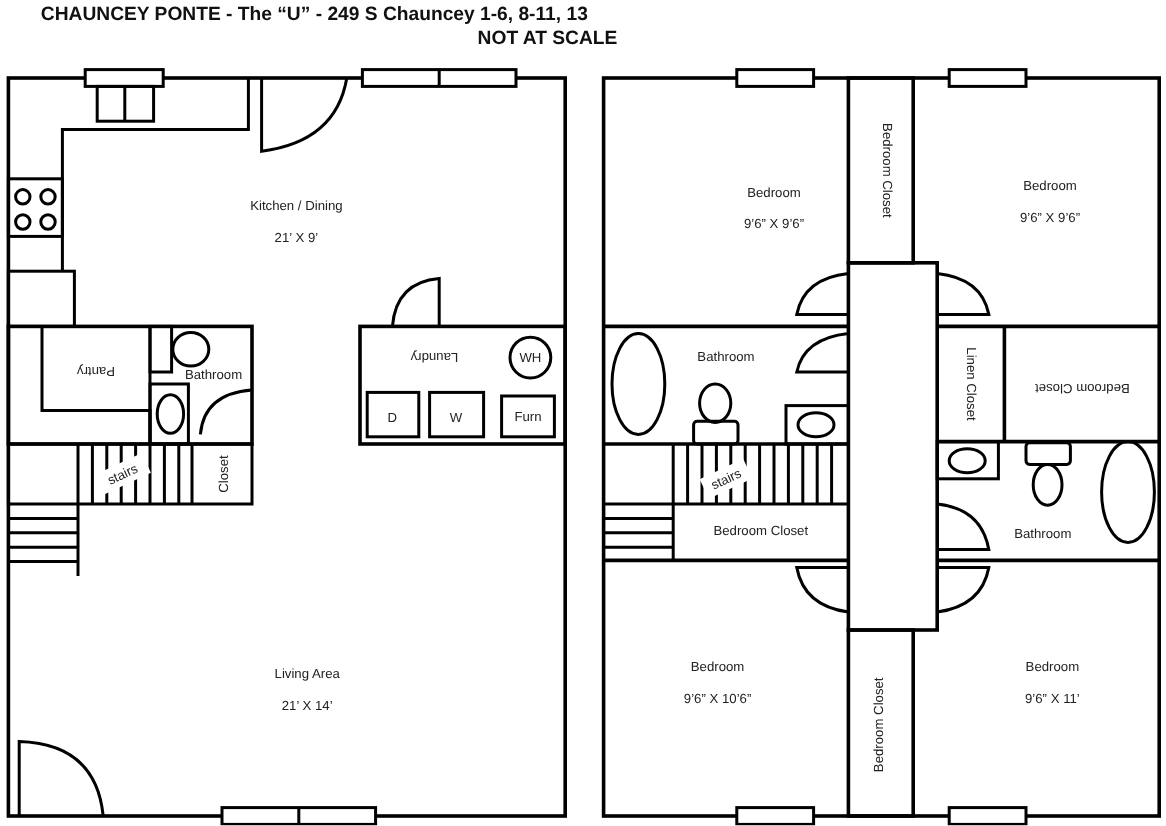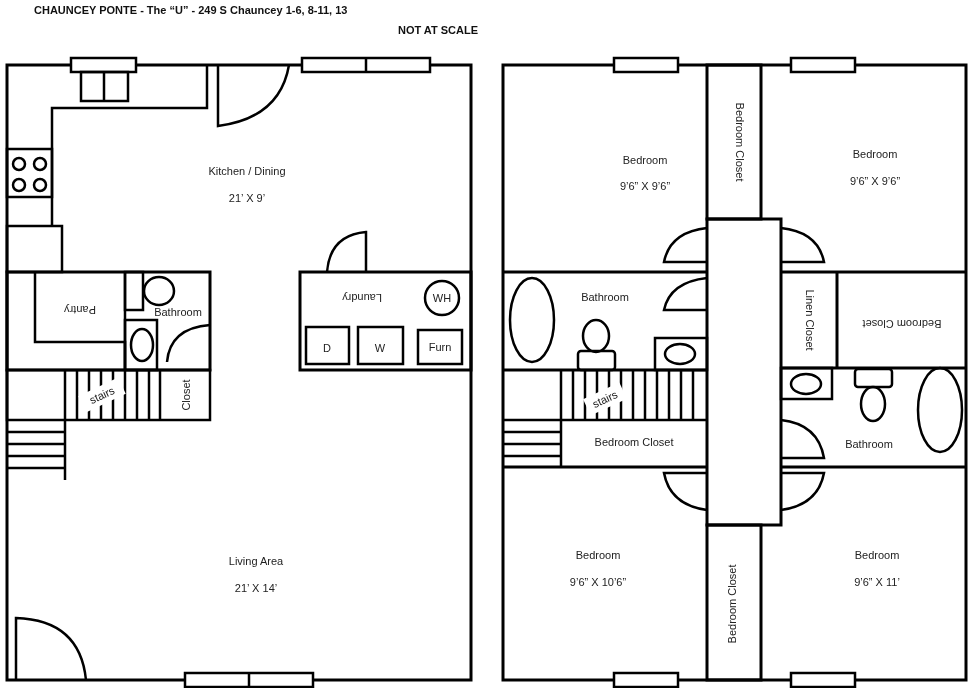--- a/index.html
+++ b/index.html
@@ -1,17 +1,17 @@
 <!DOCTYPE html>
 <html><head>
 <meta charset="utf-8">
 <style>
   html,body{margin:0;padding:0;background:#fff;}
   body{width:972px;height:688px;position:relative;overflow:hidden;font-family:"Liberation Sans",sans-serif;}
-  .hdr{position:absolute;top:4px;font-size:11px;font-weight:bold;color:#111;}
+  .hdr{position:absolute;top:4px;font-size:16px;font-weight:bold;color:#111;}
   svg{position:absolute;left:0;top:0;}
   .w{stroke:#000;stroke-width:3;fill:none;}
   .t{stroke:#000;stroke-width:2.5;fill:none;}
   .win{stroke:#000;stroke-width:2.5;fill:#fff;}
   .lbl{font-family:"Liberation Sans",sans-serif;font-size:11px;fill:#222;}
 </style>
 </head>
 <body>
 
 <div class="hdr" style="left:34px;">CHAUNCEY PONTE - The “U” - 249 S Chauncey 1-6, 8-11, 13</div>

